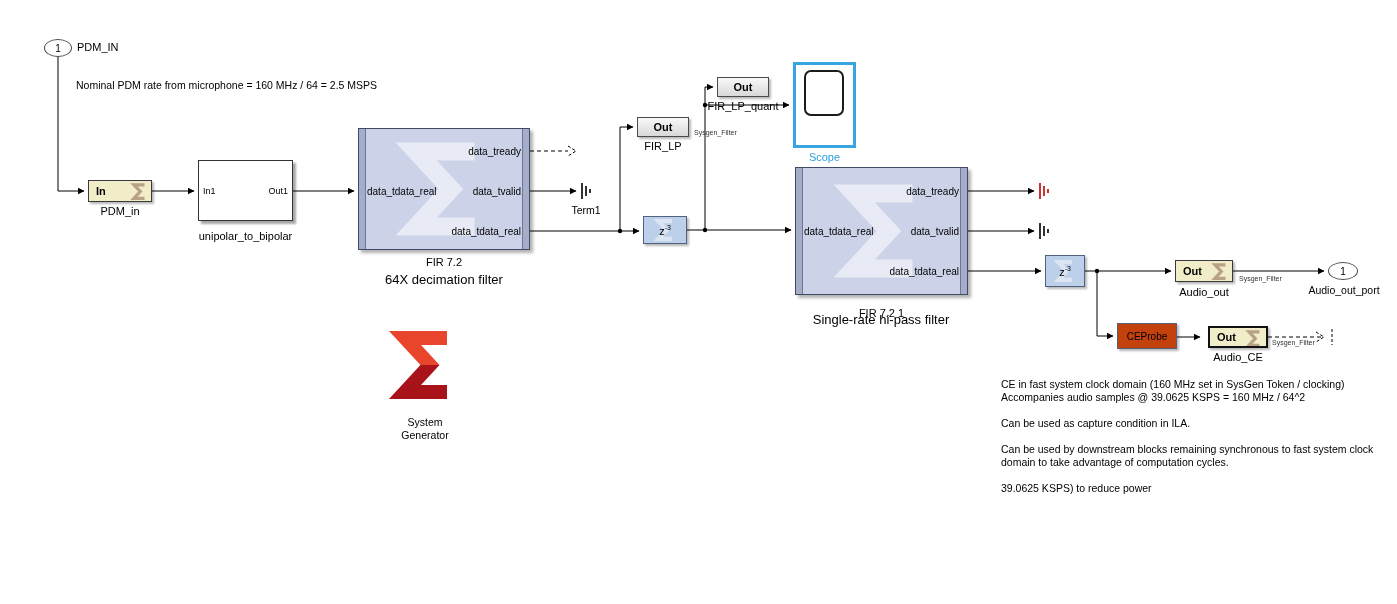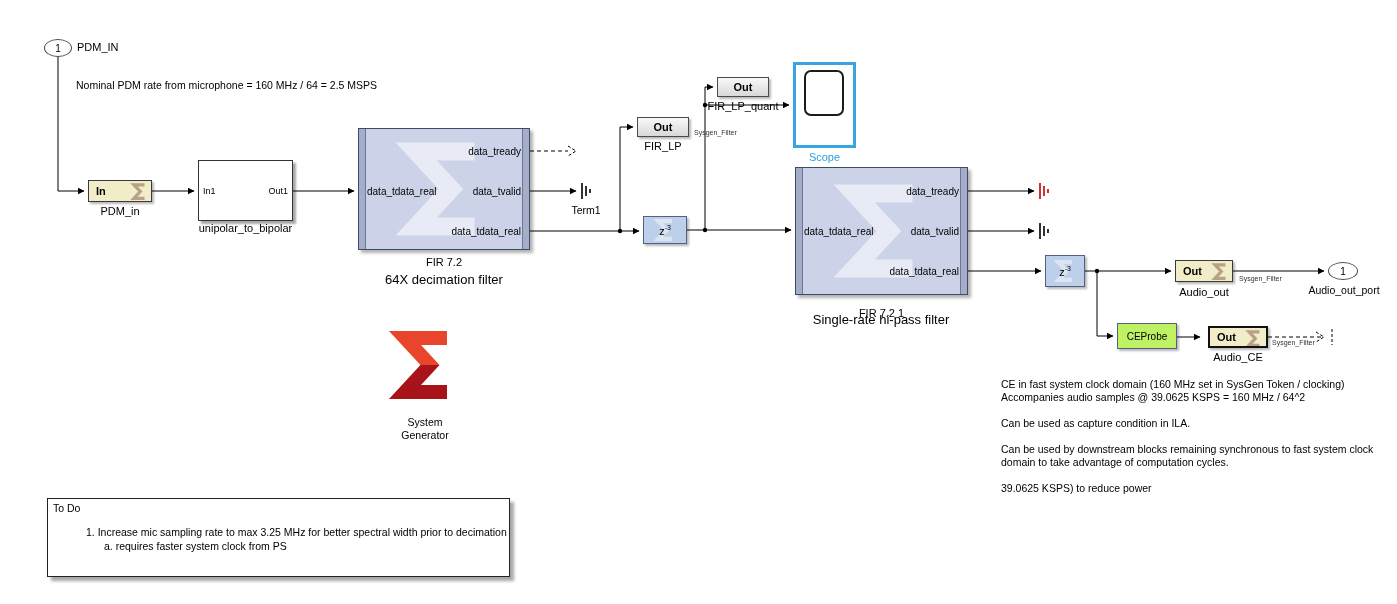--- a/index.html
+++ b/index.html
@@ -29,21 +29,21 @@
   .caption{position:absolute;z-index:2;text-align:center;font-size:13px;white-space:nowrap;}
   .delay{background:#bdd0e9;border:1px solid #51617f;display:flex;align-items:center;
          justify-content:center;font-size:11px;box-shadow:2px 2px 2px rgba(0,0,0,.28);overflow:hidden;}
   .delay sup{font-size:7px;}
   .delay svg.wm{position:absolute;opacity:.8;}
   .tag{position:absolute;z-index:3;font-size:7px;color:#333;white-space:nowrap;}
   .scope{border:3px solid #38a5e0;background:#fff;}
   .scope .screen{position:absolute;left:8px;top:5px;width:36px;height:42px;
                  border:2px solid #1b1b1b;border-radius:7px;background:#fff;}
   .scope-label{color:#2b9fdd;}
-  .ceprobe{background:#bef264;border:1px solid #51617f;display:flex;align-items:center;
+  .ceprobe{background:#c2410c;border:1px solid #51617f;display:flex;align-items:center;
            justify-content:center;font-size:10px;box-shadow:2px 2px 2px rgba(0,0,0,.28);}
   .todo-box{border:1px solid #222;background:#fff;box-shadow:4px 4px 3px rgba(0,0,0,.35);
             font-size:10.5px;}
   .todo-title{position:absolute;left:5px;top:3px;}
   .todo-item1{position:absolute;left:38px;top:27px;}
   .todo-item1a{position:absolute;left:56px;top:41px;}
   .notes{width:400px;font-size:10.5px;}
   .note-line{min-height:13px;line-height:13px;}
   .ann{font-size:11px;white-space:nowrap;z-index:2;}
   .sysgen-label{font-size:10.5px;line-height:13px;text-align:center;}
@@ -109,21 +109,21 @@
     <svg class="wm" width="20" height="19" viewBox="0 0 80 72">
       <polyline points="62,9 20,9 45,36 20,63 62,63" fill="none" stroke="rgba(130,85,70,0.5)" stroke-width="13"></polyline>
     </svg>
   </div>
   <div class="blk-label" style="left:88px;top:205px;width:64px;">PDM_in</div>
 
   <div class="blk" style="left:198px;top:160px;width:95px;height:61px;background:#fff;border:1px solid #333;box-shadow:3px 3px 2px rgba(0,0,0,.35);">
     <span class="abs" style="left:4px;top:25px;font-size:9px;">In1</span>
     <span class="abs" style="right:4px;top:25px;font-size:9px;">Out1</span>
   </div>
-  <div class="blk-label" style="left:178px;top:222px;width:135px;">unipolar_to_bipolar</div>
+  <div class="blk-label" style="left:178px;top:230px;width:135px;">unipolar_to_bipolar</div>
 
   <div class="blk fir" style="left:358px;top:128px;width:172px;height:122px;">
     <svg class="wm" width="112" height="100" viewBox="0 0 80 72">
       <polyline points="62,9 20,9 45,36 20,63 62,63" fill="none" stroke="rgba(255,255,255,0.55)" stroke-width="13"></polyline>
     </svg>
     <span class="port" style="left:8px;top:57px;">data_tdata_real</span>
     <span class="port" style="right:8px;top:17px;">data_tready</span>
     <span class="port" style="right:8px;top:57px;">data_tvalid</span>
     <span class="port" style="right:8px;top:97px;">data_tdata_real</span>
   </div>
@@ -221,25 +221,20 @@
       <g clip-path="url(#clip-bot)">
         <polyline points="62,9 20,9 45,36 20,63 62,63" fill="none" stroke="#a81319" stroke-width="14"></polyline>
       </g>
     </svg>
     <div class="sysgen-label" style="position:absolute;left:0;top:88px;width:80px;">
       <div>System</div>
       <div>Generator</div>
     </div>
   </div>
 
-  <div class="blk todo-box" style="left:47px;top:498px;width:463px;height:79px;">
-    <div class="todo-title">To Do</div>
-    <div class="todo-item1">1.  Increase mic sampling rate to max 3.25 MHz for better spectral width prior to decimation</div>
-    <div class="todo-item1a">a.  requires faster system clock from PS</div>
-  </div>
 
   <div class="blk notes" style="left:1001px;top:378px;background:transparent;">
     <div class="note-line">CE in fast system clock domain (160 MHz set in SysGen Token / clocking)</div>
     <div class="note-line">Accompanies audio samples @ 39.0625 KSPS = 160 MHz / 64^2</div>
     <div class="note-line"></div>
     <div class="note-line">Can be used as capture condition in ILA.</div>
     <div class="note-line"></div>
     <div class="note-line">Can be used by downstream blocks remaining synchronous to fast system clock</div>
     <div class="note-line">domain to take advantage of computation cycles.</div>
     <div class="note-line"></div>

